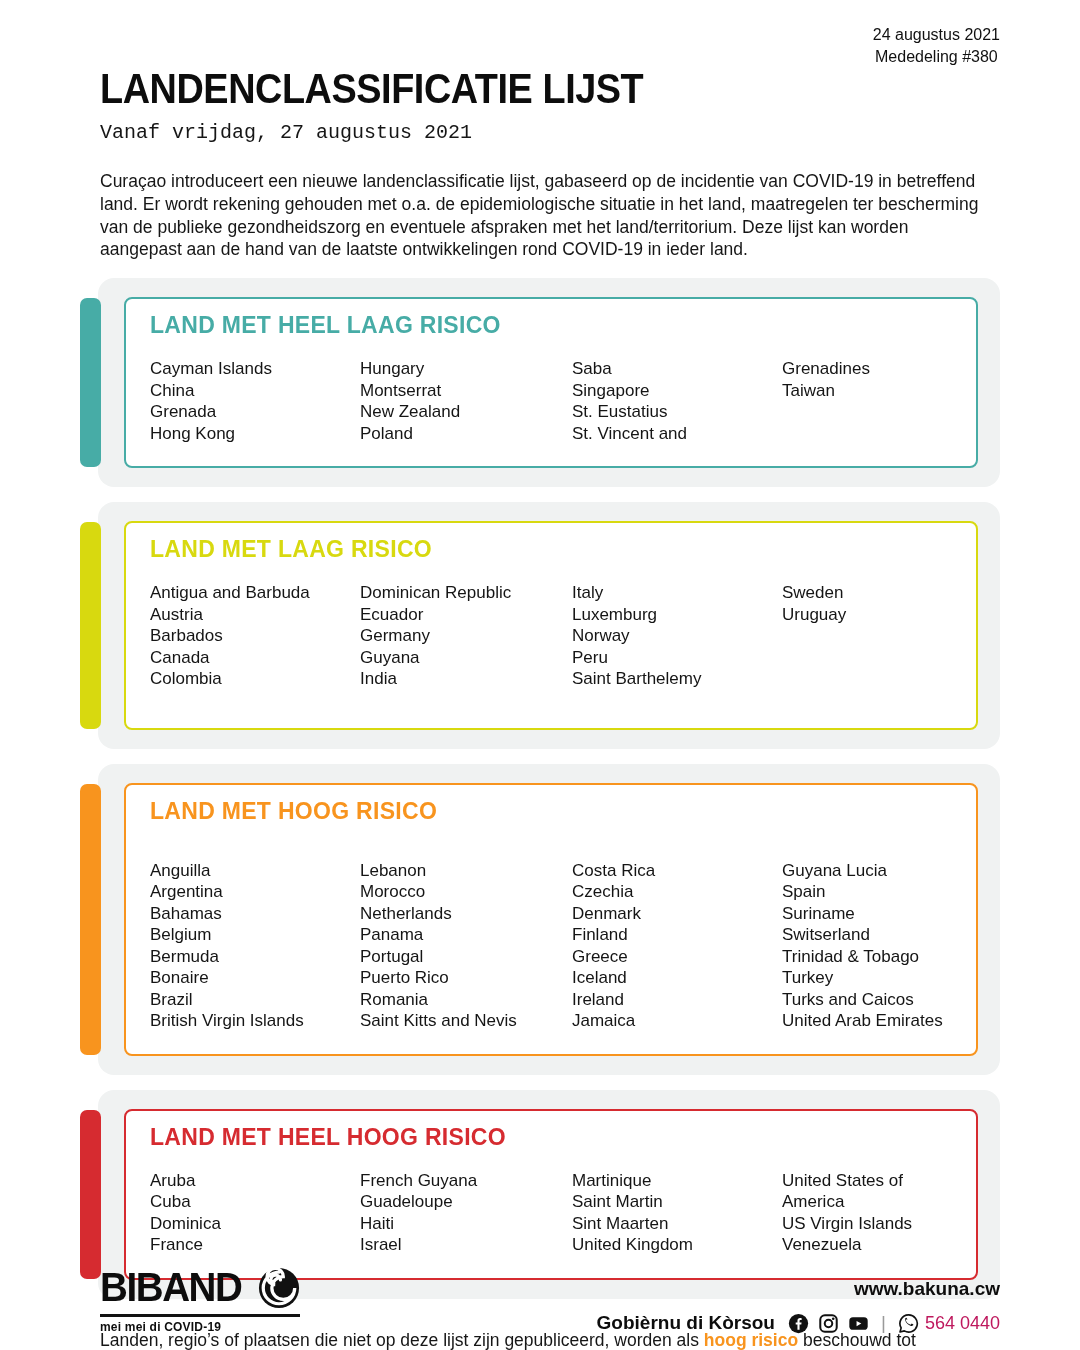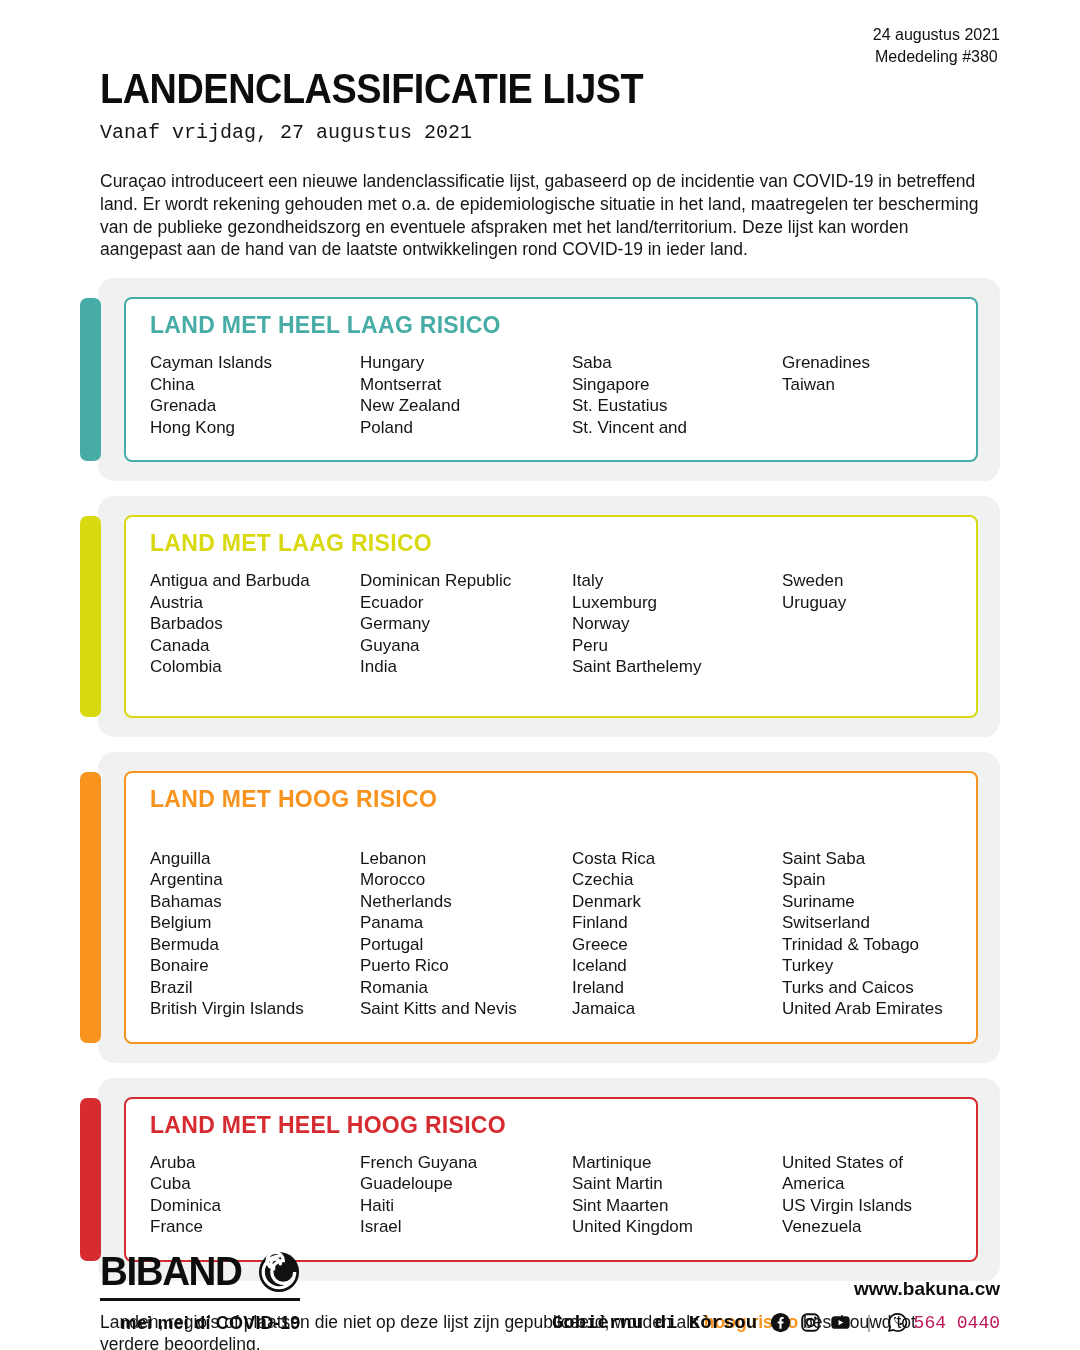--- a/index.html
+++ b/index.html
@@ -53,21 +53,21 @@
     padding: 13px 24px 22px 24px;
     min-height: 100%;
   }
   .section-title {
     color: var(--c);
     font-size: 23px; font-weight: 800; letter-spacing: 0.3px;
   }
   .columns {
     display: grid;
     grid-template-columns: 210px 212px 210px 1fr;
-    margin-top: 13px;
+    margin-top: 19px;
   }
   .country { font-size: 17px; line-height: 21.5px; max-width: 190px; color: #151515; }
   .section:nth-child(2) .card { padding-bottom: 38px; }
   .section:nth-child(3) .columns { margin-top: 35px; }
 
   
   .note {
     margin-top: 30px; padding: 0 80px 0 100px;
     font-size: 17.5px; line-height: 1.3; color: #161616; max-width: 1000px;
   }
@@ -78,27 +78,27 @@
     position: absolute; left: 100px; right: 80px; bottom: 16px;
     display: flex; justify-content: space-between; align-items: flex-end;
   }
   .logo-row { display: flex; align-items: center; gap: 7px; }
   .logo-text {
     font-size: 41px; font-weight: 800; letter-spacing: -1.5px; color: #0d0d0d;
     transform: scaleX(0.94); transform-origin: left center; white-space: nowrap;
   }
   .logo-o { width: 42px; height: 42px; margin-left: 1px; }
   .logo-rule { height: 3px; background: #111; margin-top: 3px; }
-  .tagline { font-weight: bold; font-size: 18px; margin-top: 12px; letter-spacing: 0.2px; color: #0d0d0d; text-align: right; }
+  .tagline { font-weight: bold; font-size: 12px; margin-top: 3px; letter-spacing: 0.2px; color: #0d0d0d; }
 
   .contact { text-align: right; margin-top: 28px; }
   .website { font-weight: bold; font-size: 19px; color: #0d0d0d; }
   .contact-row {
-    display: flex; align-items: flex-start; justify-content: flex-end;
-    gap: 9px; margin-top: 12px; font-family: Liberation Mono, monospace;
+    display: flex; align-items: flex-end; justify-content: flex-end;
+    gap: 9px; margin-top: 12px;
   }
   .gov { font-weight: bold; font-size: 19px; margin-right: 4px; color: #0d0d0d; }
   .soc { width: 21px; height: 21px; display: block; }
   .divider { color: #9a9a9a; font-size: 19px; margin: 0 3px; }
   .phone { font-size: 18px; color: #be185d; display: flex; align-items: center; gap: 6px; }
 </style>
 </head>
 <body>
 
 <div class="top-right">
@@ -207,21 +207,21 @@
             <p class="country">Costa Rica</p>
             <p class="country">Czechia</p>
             <p class="country">Denmark</p>
             <p class="country">Finland</p>
             <p class="country">Greece</p>
             <p class="country">Iceland</p>
             <p class="country">Ireland</p>
             <p class="country">Jamaica</p>
           </div>
           <div class="col">
-            <p class="country">Saint Saba</p>
+            <p class="country">Guyana Lucia</p>
             <p class="country">Spain</p>
             <p class="country">Suriname</p>
             <p class="country">Switserland</p>
             <p class="country">Trinidad &amp; Tobago</p>
             <p class="country">Turkey</p>
             <p class="country">Turks and Caicos</p>
             <p class="country">United Arab Emirates</p>
           </div>
         </div>
     </div>

